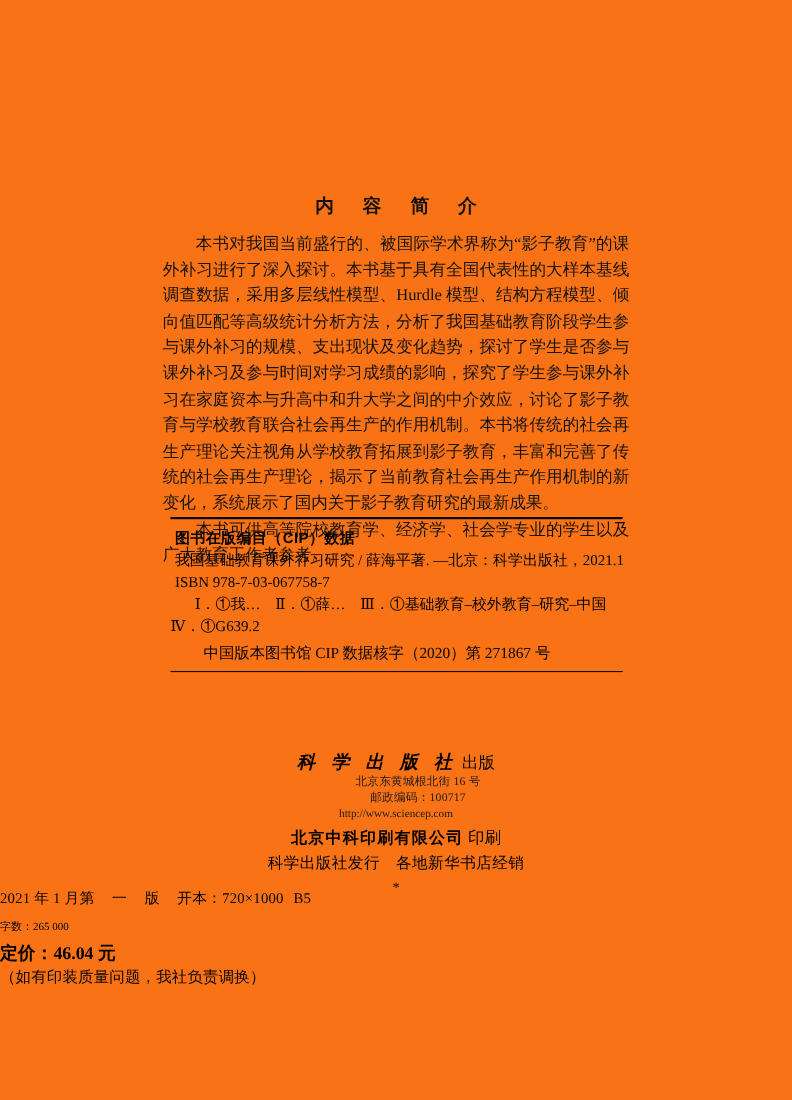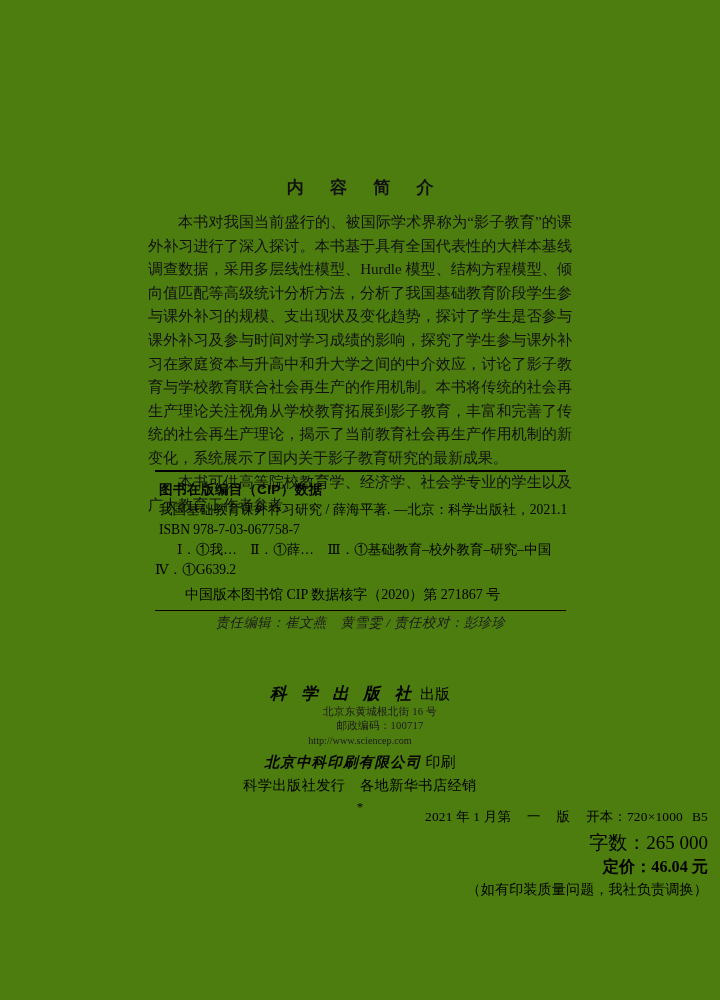--- a/index.html
+++ b/index.html
@@ -14,21 +14,21 @@
     color: #000000;
     overflow: hidden;
     position: relative;
   }
   .page {
     position: absolute;
     top: 0;
     left: 0;
     width: 720px;
     height: 1000px;
-    background: #4d7c0f;
+    background: #f97316;
   }
 
   
   .summary-section {
     position: absolute;
     left: 148px;
     top: 176px;
     width: 424px;
   }
   .summary-heading {
@@ -160,21 +160,20 @@
     color: #1a1a1a;
   }
   .printer-line {
     font-size: 15px;
     line-height: 24px;
     margin-top: 2px;
     white-space: nowrap;
   }
   .brush-sm {
     font-family: "DejaVu Serif", serif;
-    font-style: italic;
     font-weight: bold;
     font-size: 14.5px;
     letter-spacing: 1.2px;
   }
   .distrib-line {
     font-size: 14.2px;
     line-height: 23px;
     letter-spacing: 0.4px;
   }
   .star-sep {
@@ -182,30 +181,30 @@
     line-height: 17px;
     margin-top: 1px;
   }
 
   
   .edition {
     position: absolute;
     left: 0;
     top: 806px;
     width: 708px;
-    text-align: right;
+    text-align: left;
   }
   .edition-line {
     font-size: 13.4px;
     line-height: 21.5px;
     letter-spacing: 0.2px;
     white-space: nowrap;
   }
   .words-line {
-    font-size: 19px;
+    font-size: 10px;
     line-height: 23px;
     margin-top: 3px;
   }
   .price-line {
     font-size: 16.2px;
     font-weight: bold;
     line-height: 24px;
     margin-top: 1px;
   }
   .notice-line {
@@ -239,21 +238,20 @@
     <div class="cip-line-indent">Ⅰ．①我…　Ⅱ．①薛…　Ⅲ．①基础教育–校外教育–研究–中国</div>
 
     <div class="cip-line-hang">Ⅳ．①G639.2</div>
 
     <div class="cip-core">中国版本图书馆 CIP 数据核字（2020）第 271867 号</div>
 
     <div class="rule-bottom"></div>
   </div>
 
   <div class="staff-block">
-    <div class="staff-line">责任编辑：崔文燕　黄雪雯 / 责任校对：彭珍珍</div>
   </div>
 
   <div class="imprint">
     <div class="publisher-line">
       <span class="brush">科 学 出 版 社</span><span class="plain-suffix">出版</span>
     </div>
     <div class="addr-line">北京东黄城根北街 16 号</div>
     <div class="addr-line">邮政编码：100717</div>
     <div class="url-line">http://www.sciencep.com</div>
     <div class="printer-line">

